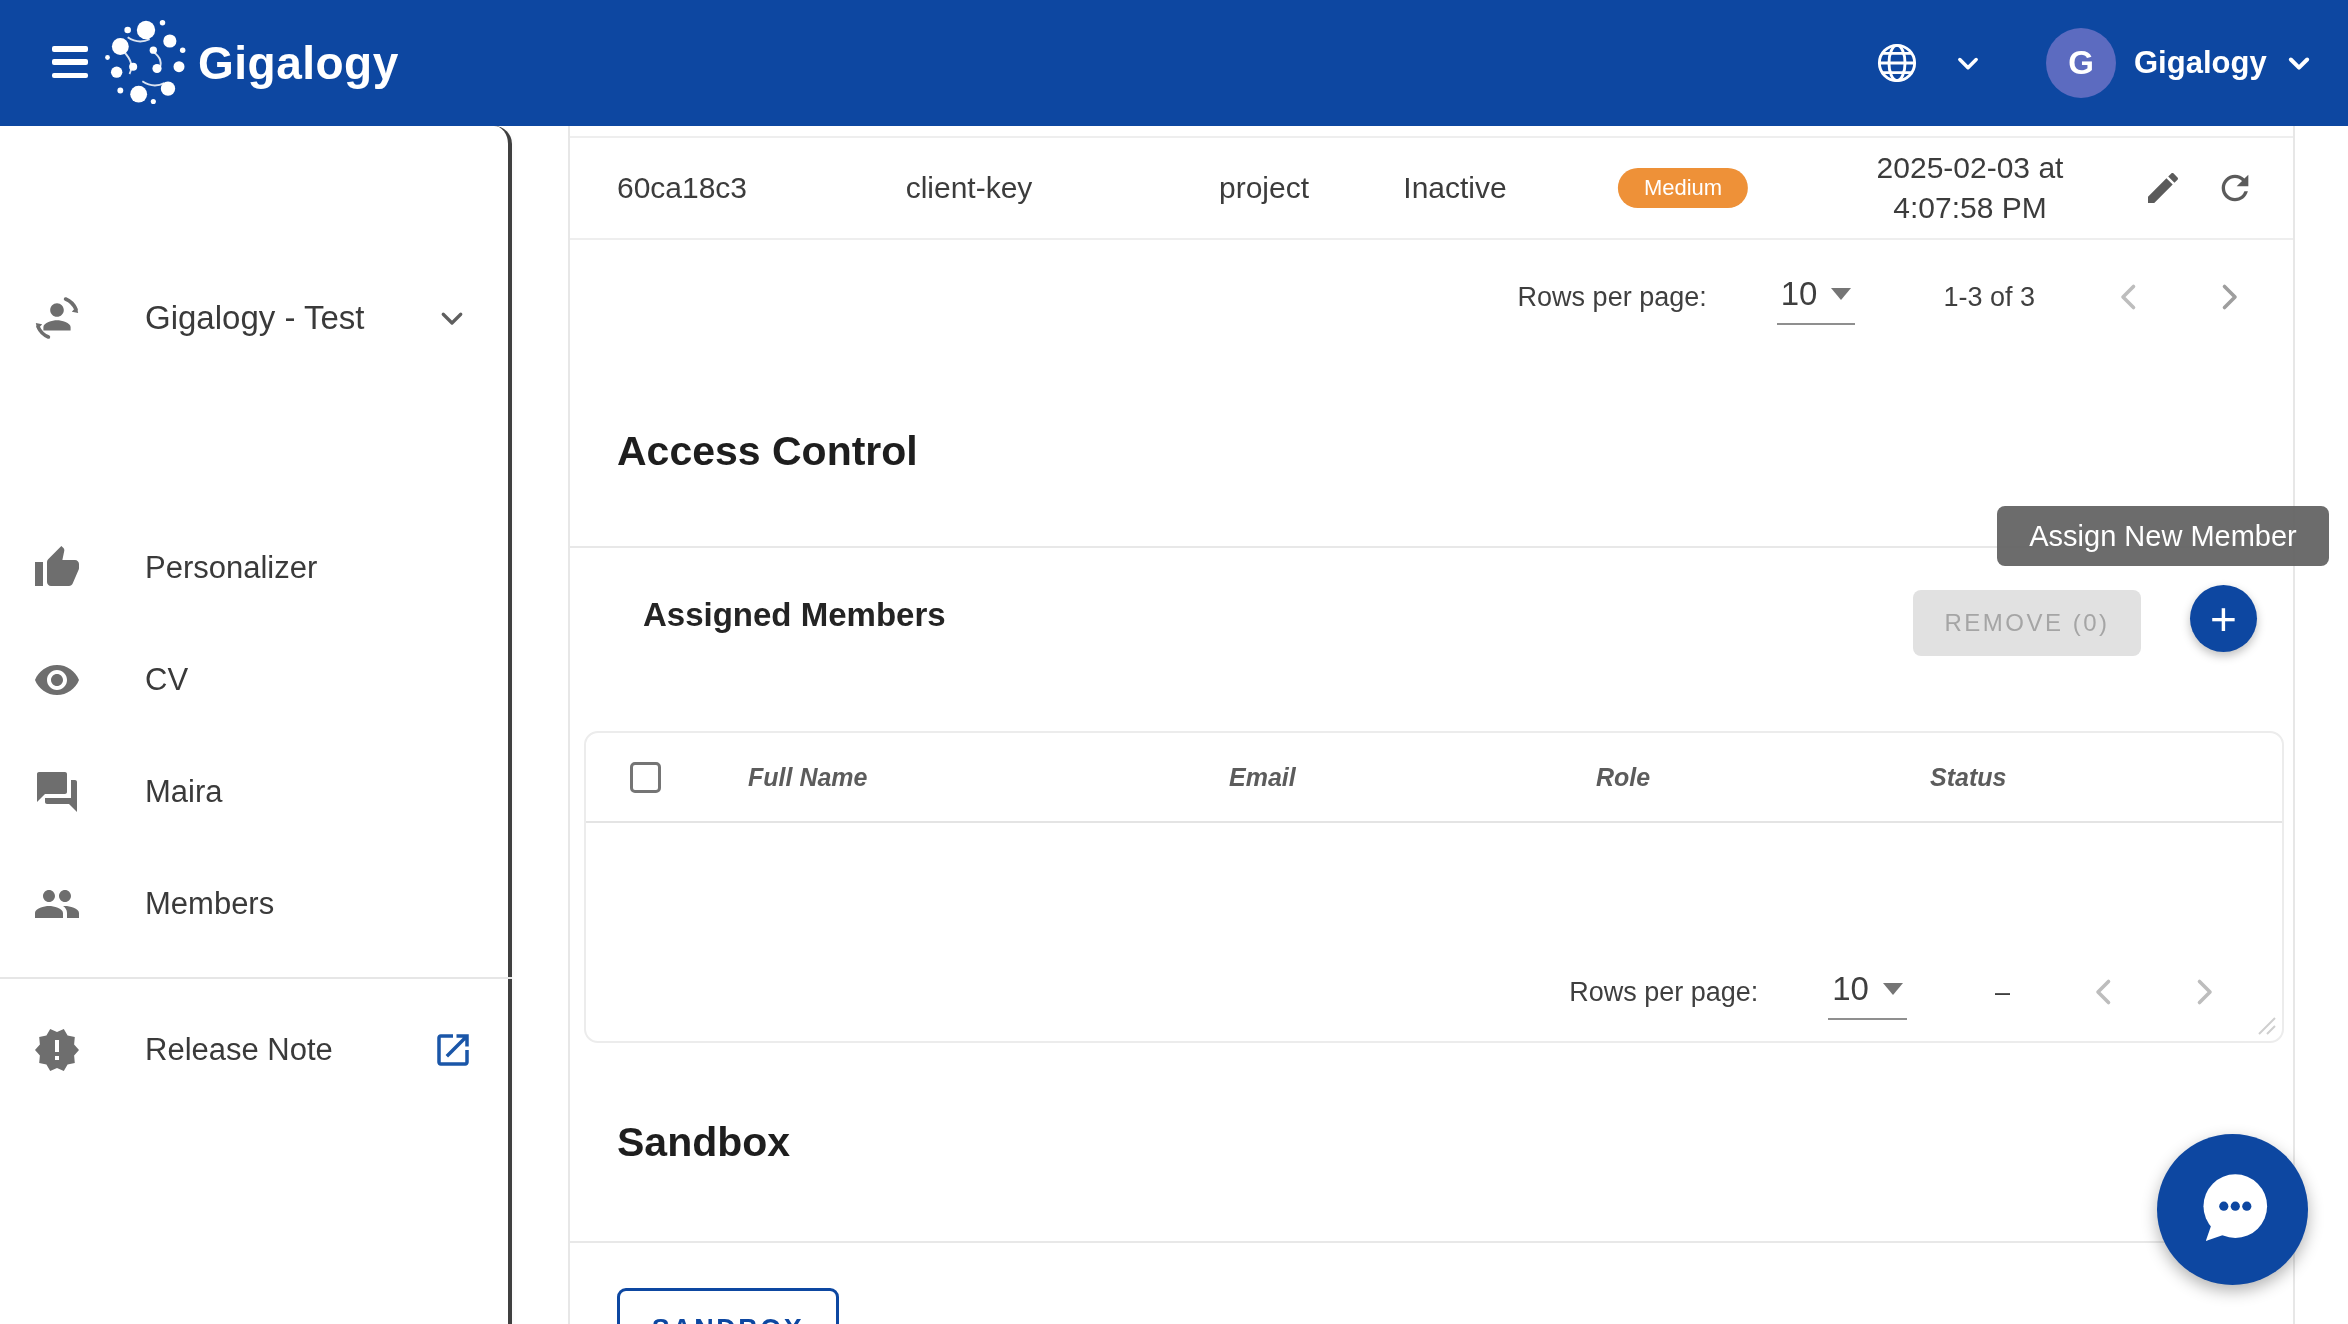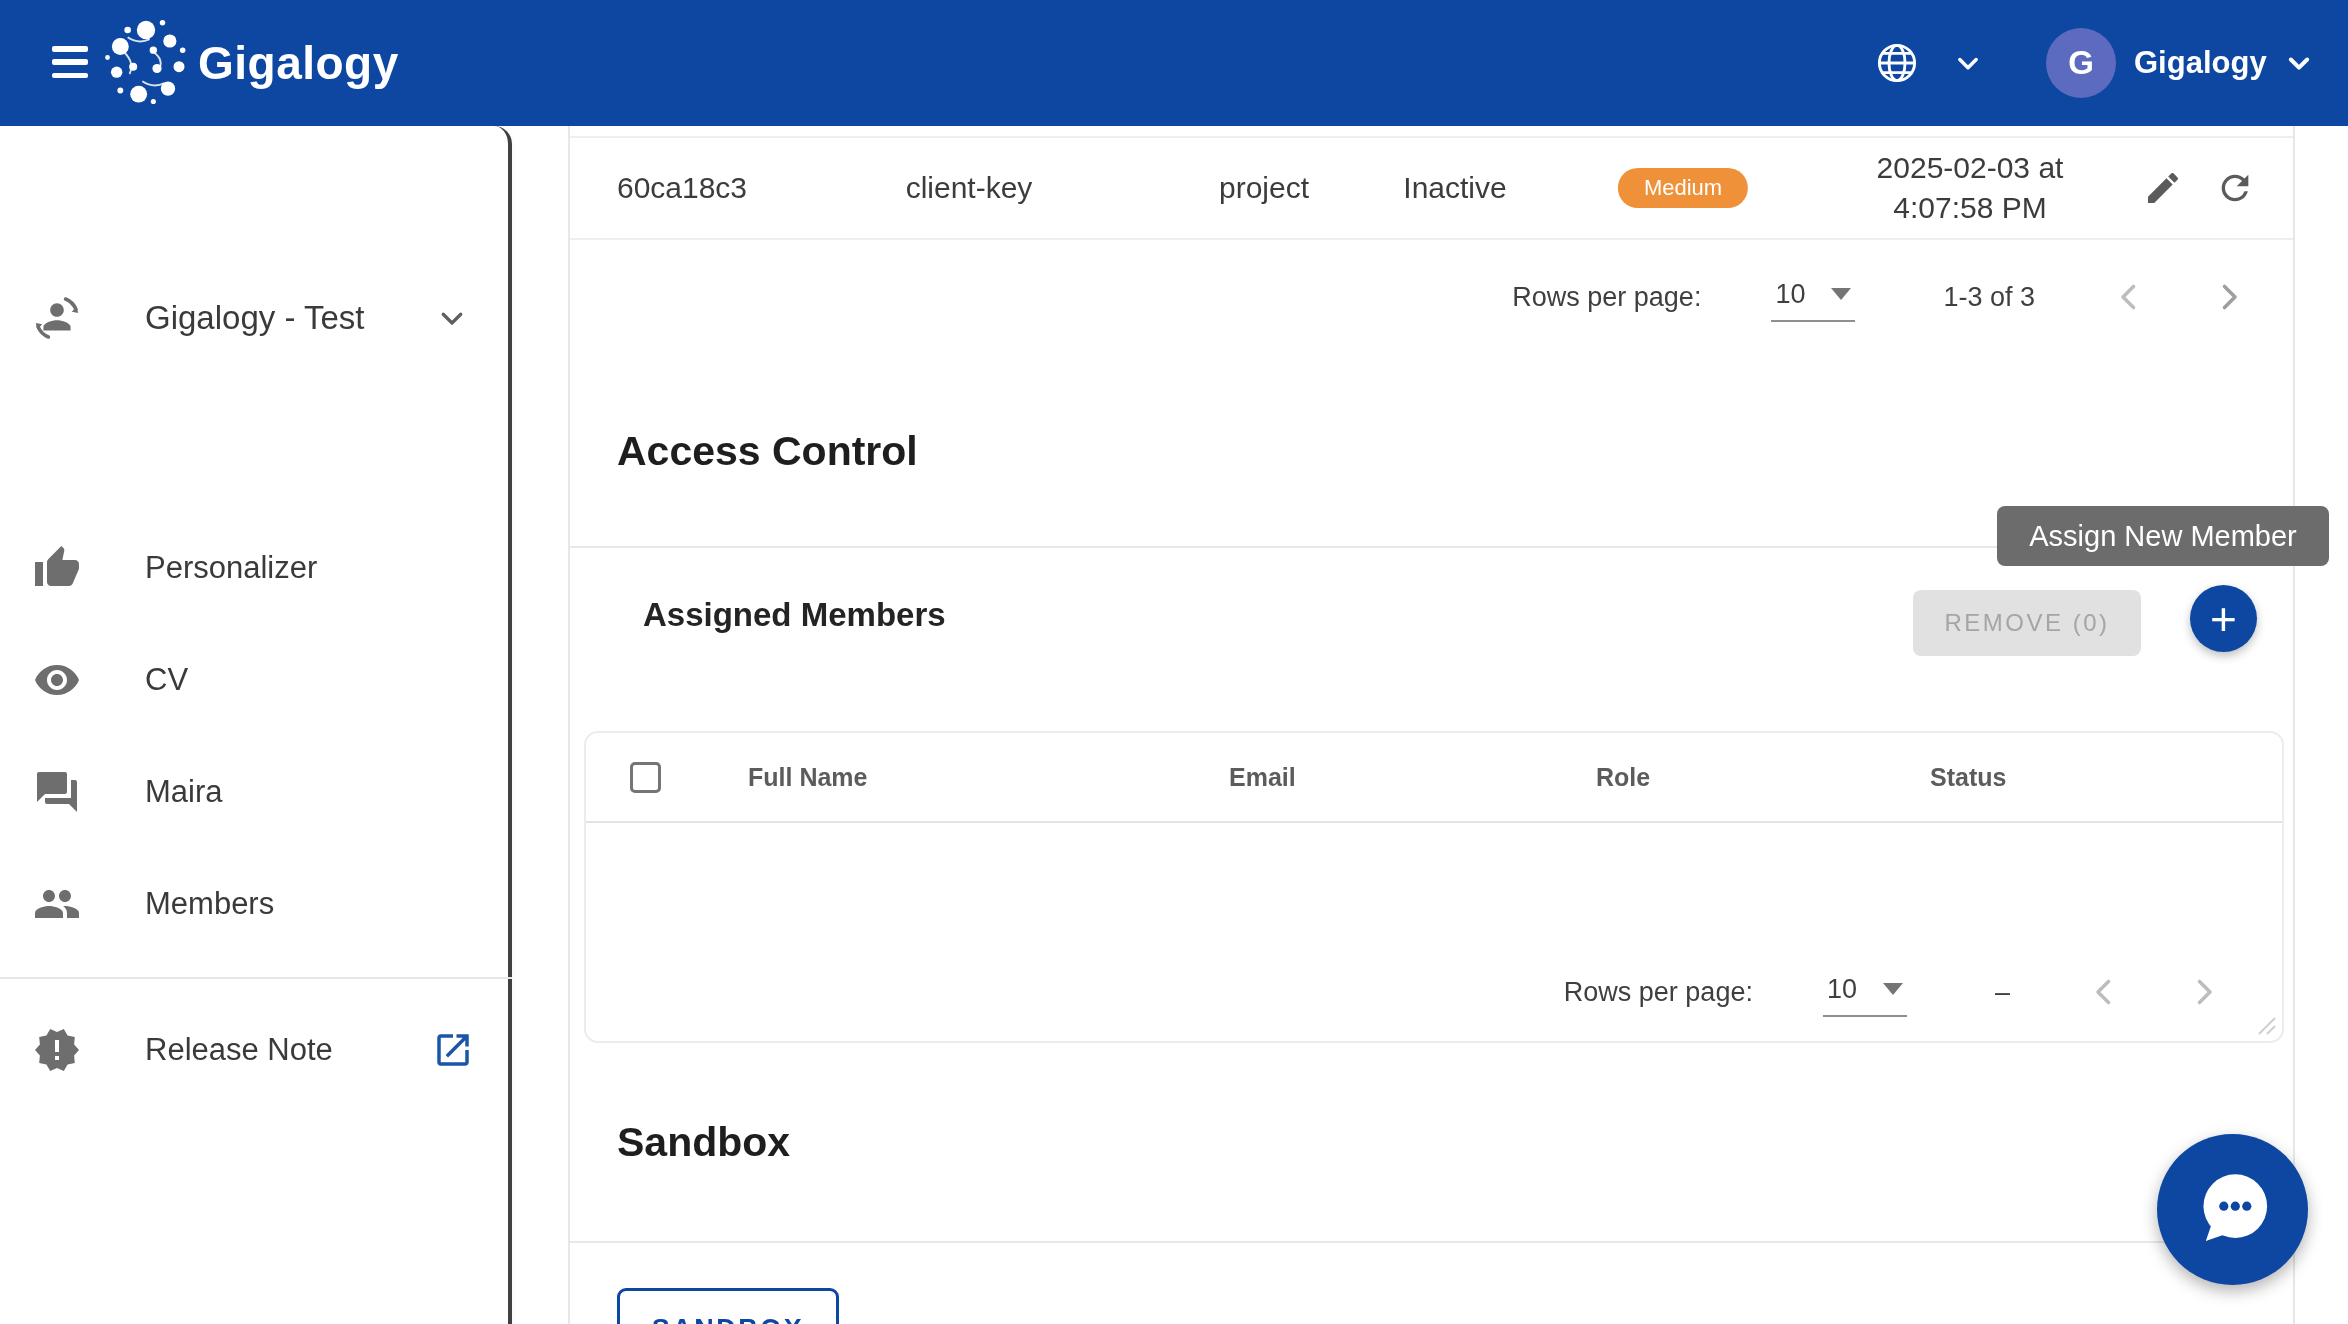--- a/index.html
+++ b/index.html
@@ -51,22 +51,22 @@
   .badge { position:absolute; top:50%; transform:translate(-50%,-50%);
     background:#EE9138; color:#fff; font-size:22px; padding:7px 26px; border-radius:32px; }
   .datecell { text-align:center; line-height:40px; }
   .rowicon { position:absolute; top:50%; transform:translate(-50%,-50%); width:40px; height:40px; color:#5b5b5b;
     background:none; border:none; cursor:pointer; padding:0;}
   .rowicon svg { width:40px; height:40px; }
   
   .pager { position:absolute; display:flex; align-items:center; color:#3f3f3f; font-size:27px; }
   .pg1 { top:140px; right:46px; height:62px; }
   .pager .rpp-label { margin-right:70px; }
-  .selectbox { position:relative; display:flex; align-items:center; gap:26px; margin-right:88px;
-    padding:6px 4px 10px 4px; cursor:pointer; background:none; border:none; font-size:27px; color:#3f3f3f;
+  .selectbox { position:relative; display:flex; align-items:center; gap:14px; margin-right:88px;
+    padding:6px 4px 10px 4px; cursor:pointer; background:none; border:none; font-size:33px; color:#3f3f3f;
     border-bottom:2px solid #8f8f8f; }
   .selectbox .tri { width:0; height:0; border-left:10px solid transparent; border-right:10px solid transparent;
     border-top:12px solid #757575; }
   .range { margin-right:76px; }
   .pchev { width:36px; height:36px; background:none; border:none; padding:0; cursor:default; }
   .pchev svg { width:36px; height:36px; }
   .pchev + .pchev { margin-left:64px; }
   .c-light { color:#bdbdbd; } .c-mid { color:#9e9e9e; }
   
   .h-access { position:absolute; left:47px; top:302px; font-size:41px; font-weight:700; color:#1e1e1e; }
@@ -79,21 +79,21 @@
   .remove-btn { position:absolute; left:1343px; top:464px; width:228px; height:66px;
     background:#e1e1e1; border:none; border-radius:8px; color:#a5a5a5;
     font-size:24px; letter-spacing:2.5px; font-family:"Liberation Sans",sans-serif; cursor:default; }
   .plus-fab { position:absolute; left:1620px; top:459px; width:67px; height:67px; border-radius:50%;
     background:#0D47A1; border:none; color:#fff; font-size:46px; line-height:60px; cursor:pointer;
     box-shadow:0 4px 10px rgba(0,0,0,0.25); z-index:5;}
   
   .mtable { position:absolute; left:14px; top:605px; width:1700px; height:312px;
     border:2px solid #ececec; border-radius:14px; }
   .mt-head { position:absolute; left:0; top:0; width:100%; height:90px; border-bottom:2px solid #e4e4e4; }
-  .mt-col { position:absolute; top:50%; transform:translateY(-50%); font-size:25px; font-weight:700; color:#5c5c5c; }
+  .mt-col { position:absolute; top:50%; transform:translateY(-50%); font-size:25px; font-weight:700; color:#5c5c5c;font-style:italic; }
   .checkbox { position:absolute; left:44px; top:29px; width:31px; height:31px; border:3.5px solid #757575;
     border-radius:5px; background:#fff; cursor:pointer; }
   .mt-empty { position:absolute; left:0; top:90px; width:100%; height:109px; border-bottom:2px solid #e4e4e4;
     display:flex; align-items:center; justify-content:center; font-size:28px; color:#9a9a9a; }
   .pg2 { top:228px; right:60px; height:62px; }
   .resize-corner { position:absolute; right:5px; bottom:5px; width:22px; height:22px; }
   
   .h-sandbox { position:absolute; left:47px; top:993px; font-size:41px; font-weight:700; color:#1e1e1e; }
   .sandbox-btn { position:absolute; left:47px; top:1162px; width:222px; height:82px;
     background:#fff; border:3px solid #0D47A1; border-radius:9px; color:#0D47A1;

